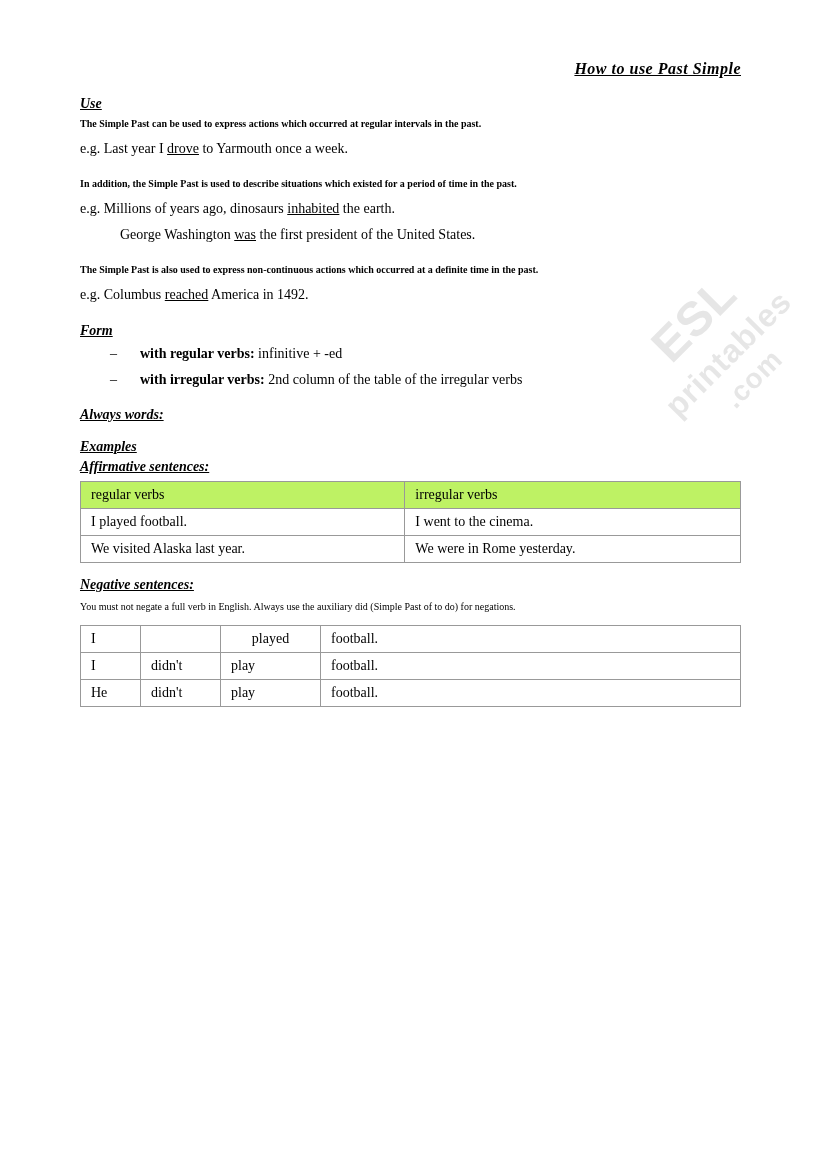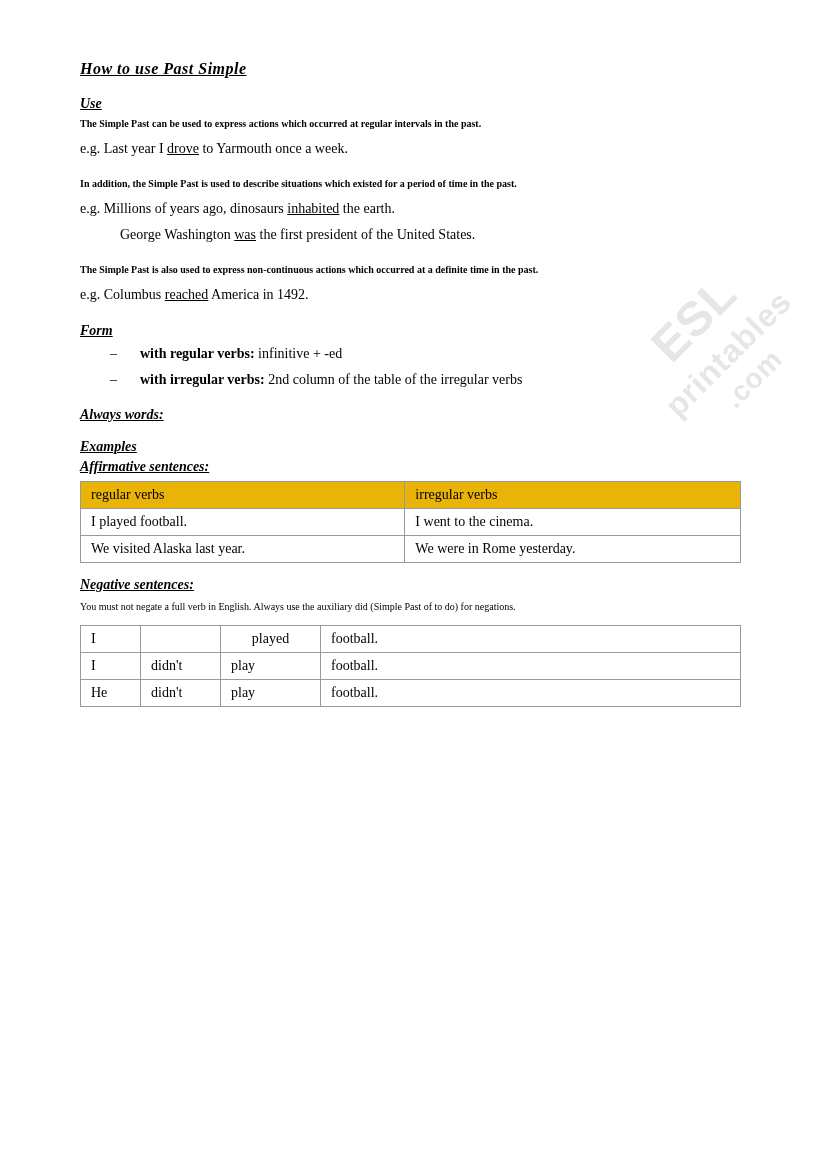--- a/index.html
+++ b/index.html
@@ -8,21 +8,21 @@
       font-family: 'Times New Roman', Times, serif;
       font-size: 14px;
       color: #000;
       width: 821px;
       min-height: 1169px;
       padding: 60px 80px 60px 80px;
       position: relative;
     }
 
     .page-title {
-      text-align: left;
+      text-align: right;
       font-style: italic;
       font-weight: bold;
       text-decoration: underline;
       margin-bottom: 18px;
       font-size: 16px;
       letter-spacing: 0.5px;
     }
 
     .section-heading {
       font-style: italic;
@@ -100,21 +100,21 @@
     }
 
     .affirmative-table td {
       border: 1px solid #999;
       padding: 5px 10px;
       font-size: 14px;
       vertical-align: middle;
     }
 
     .affirmative-table .header-row td {
-      background-color: #eab308;
+      background-color: #bef264;
       font-weight: normal;
     }
 
     .negative-table {
       border-collapse: collapse;
       width: 100%;
       margin-bottom: 14px;
     }
 
     .negative-table td {

